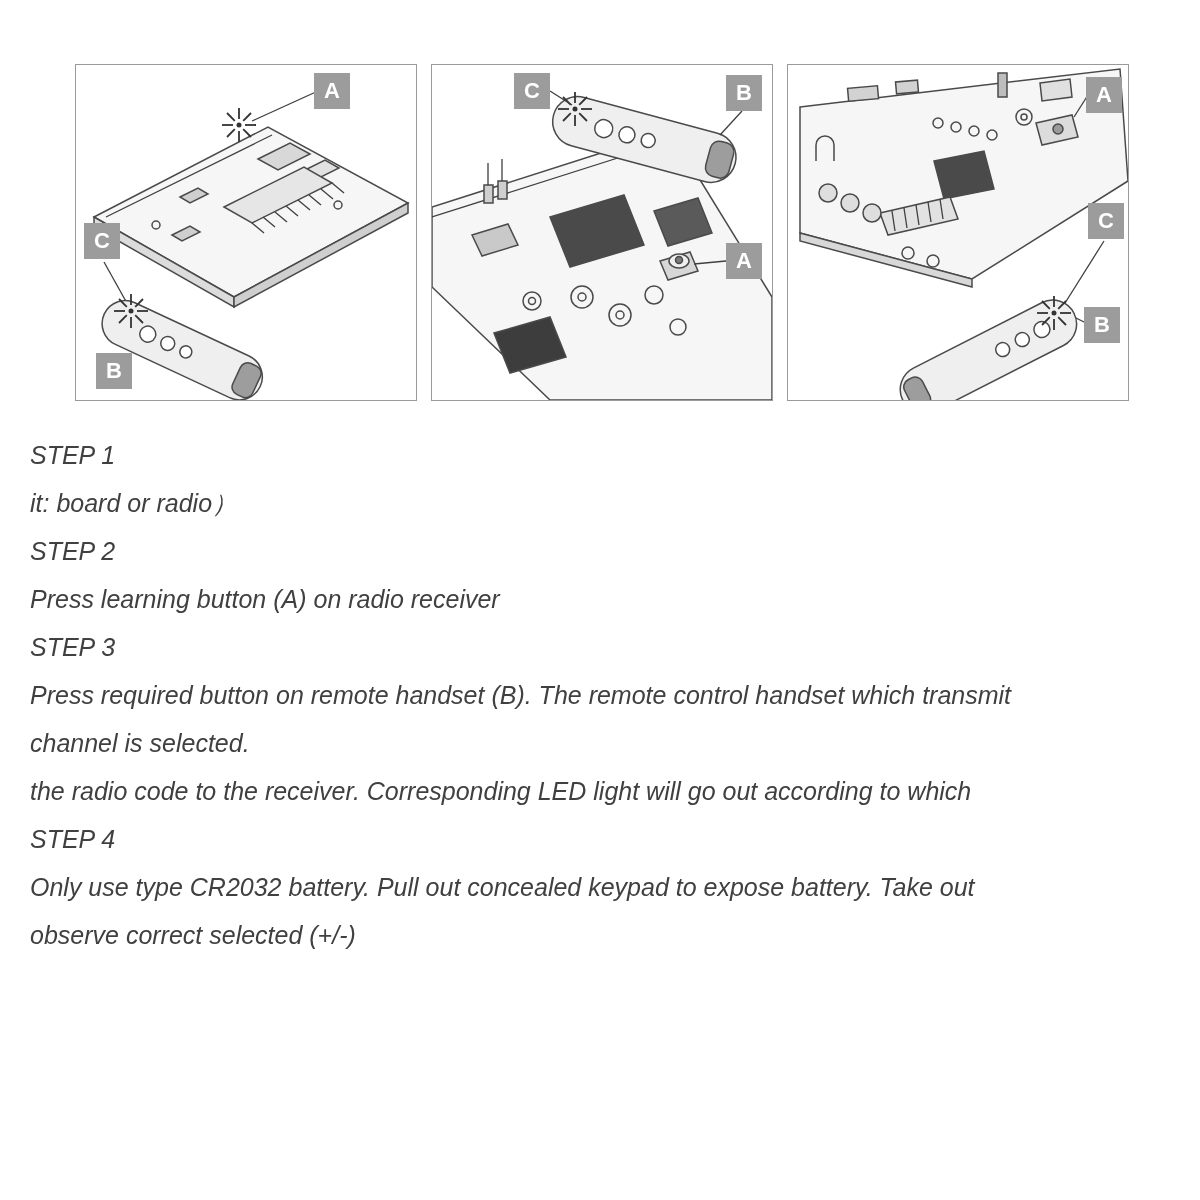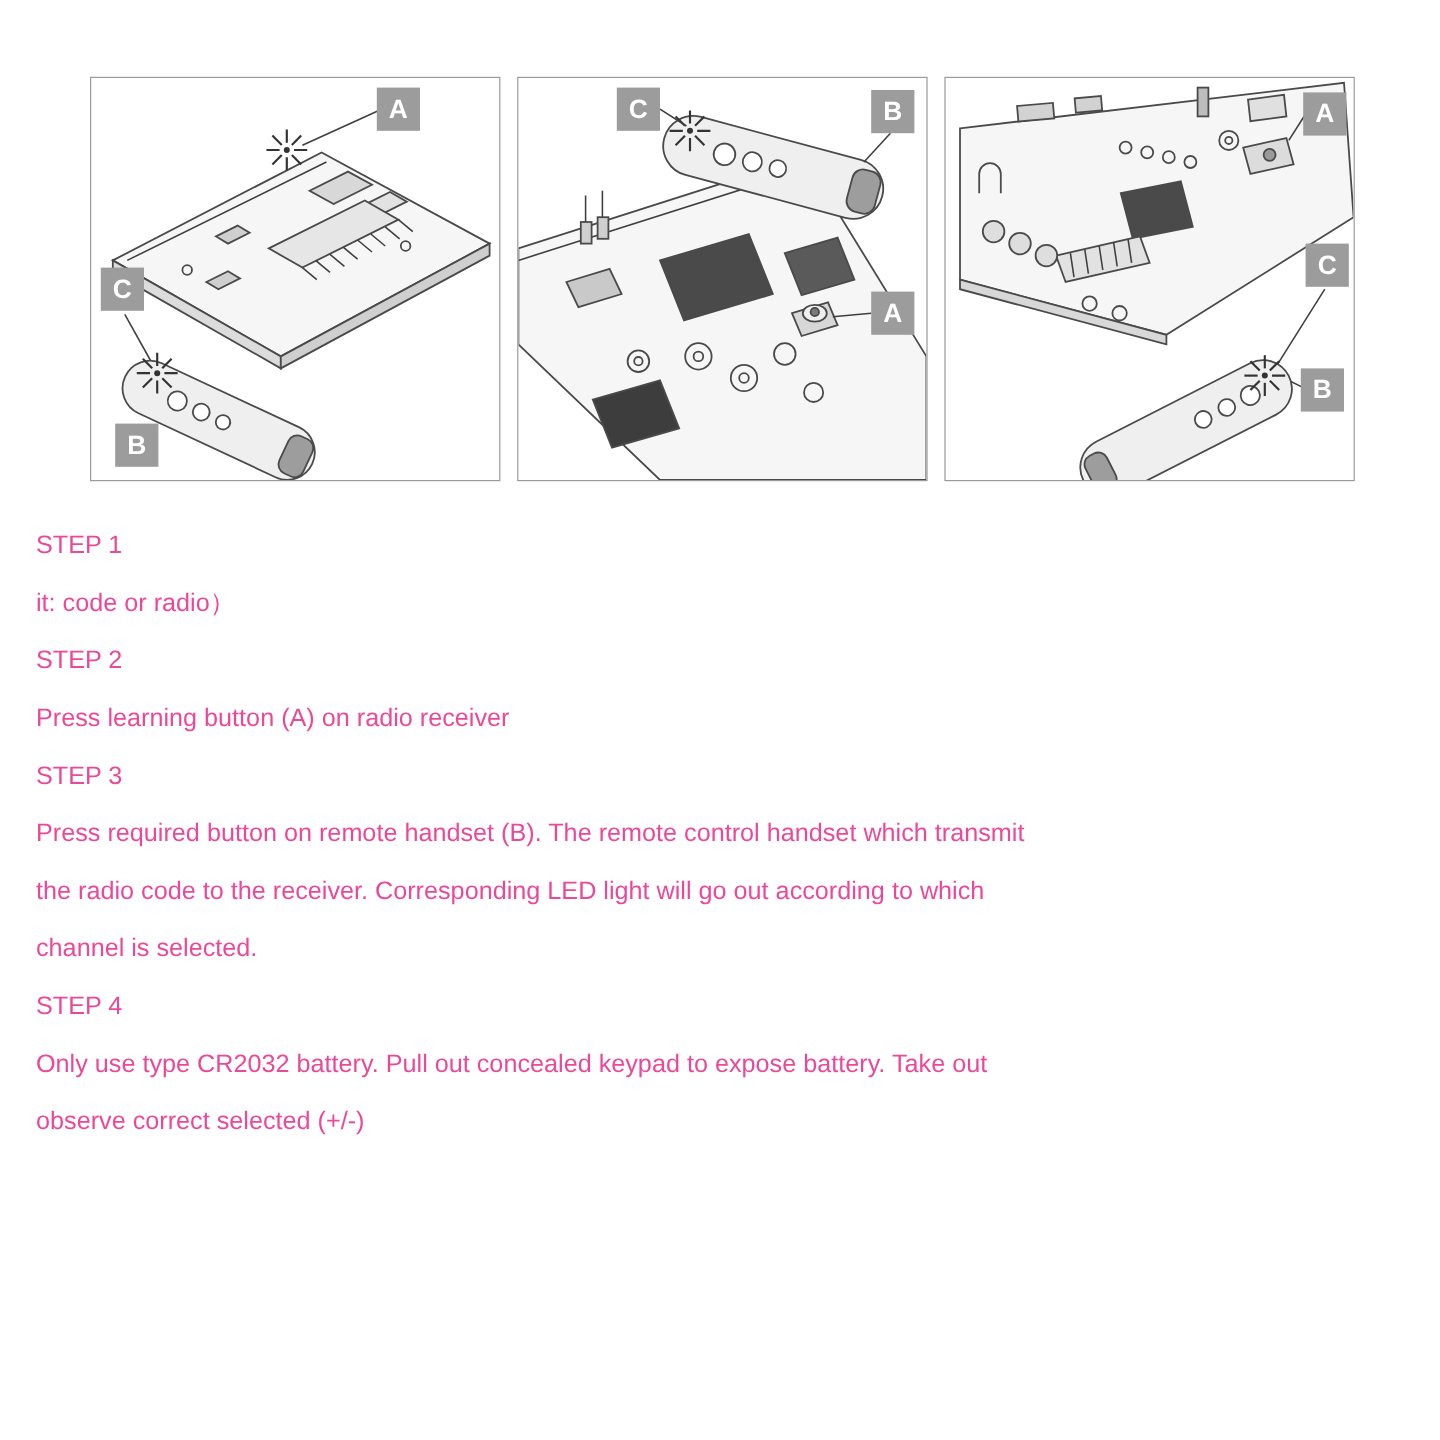--- a/index.html
+++ b/index.html
@@ -6,21 +6,21 @@
   body{width:1200px;height:1200px;font-family:"Liberation Sans",sans-serif;color:#3c3c3c;overflow:hidden;}
   .figures-row{display:flex;gap:14px;padding:64px 75px 0 75px;}
   .panel{position:relative;width:340px;height:335px;border:1px solid #9a9a9a;background:#fff;overflow:hidden;flex:0 0 auto;}
   .panel svg{display:block;width:340px;height:335px;}
   .tag{position:absolute;width:36px;height:36px;background:#9c9c9c;color:#ffffff;
        font-weight:bold;font-size:22px;line-height:36px;text-align:center;
        font-family:"Liberation Sans",sans-serif;user-select:none;}
   .st{stroke:#4a4a4a;stroke-width:1.5;}
   .ld{stroke:#3f3f3f;stroke-width:1.3;fill:none;}
   .text-block{margin:30px 28px 0 30px;}
-  .line{margin:0;font-size:21px;line-height:48px;white-space:nowrap;color:#ec4899;}
+  .line{margin:0;font-size:25px;line-height:48px;white-space:nowrap;color:#404040;font-style:italic;}
 </style>
 </head>
 <body>
 
 <svg width="0" height="0" style="position:absolute" aria-hidden="true">
   <defs>
     <g id="burst">
       <circle r="2.5" fill="#333"></circle>
       <g stroke="#333" stroke-width="1.8">
         <line x1="6" y1="0" x2="17" y2="0"></line>
@@ -173,23 +173,23 @@
     </svg>
     <span class="tag" style="left:298px;top:12px">A</span>
     <span class="tag" style="left:300px;top:138px">C</span>
     <span class="tag" style="left:296px;top:242px">B</span>
   </figure>
 
 </div>
 
 <div class="text-block">
   <p class="line">STEP 1</p>
-  <p class="line">it: code or radio）</p>
+  <p class="line">it: board or radio）</p>
   <p class="line">STEP 2</p>
   <p class="line">Press learning button (A) on radio receiver</p>
   <p class="line">STEP 3</p>
   <p class="line">Press required button on remote handset (B). The remote control handset which transmit</p>
+  <p class="line">channel is selected.</p>
   <p class="line">the radio code to the receiver. Corresponding LED light will go out according to which</p>
-  <p class="line">channel is selected.</p>
   <p class="line">STEP 4</p>
   <p class="line">Only use type CR2032 battery. Pull out concealed keypad to expose battery. Take out</p>
   <p class="line">observe correct selected (+/-)</p>
 </div>
 
 </body></html>

